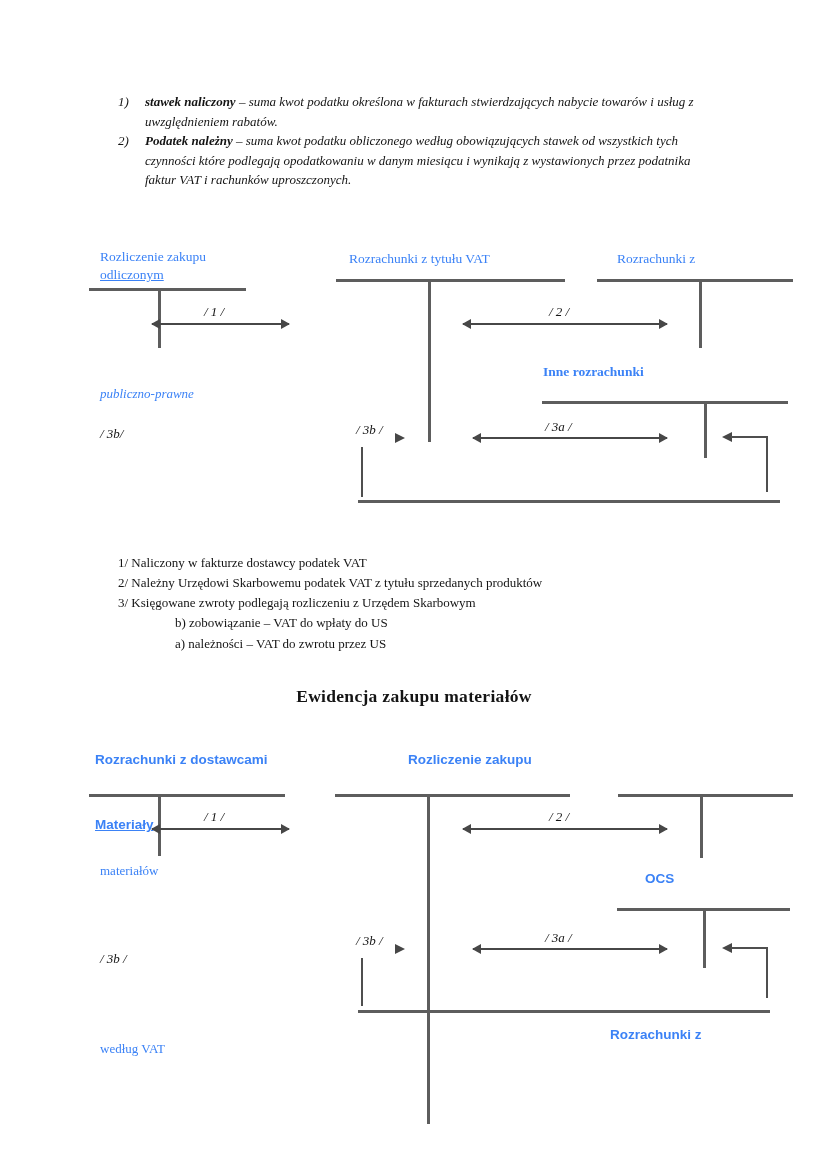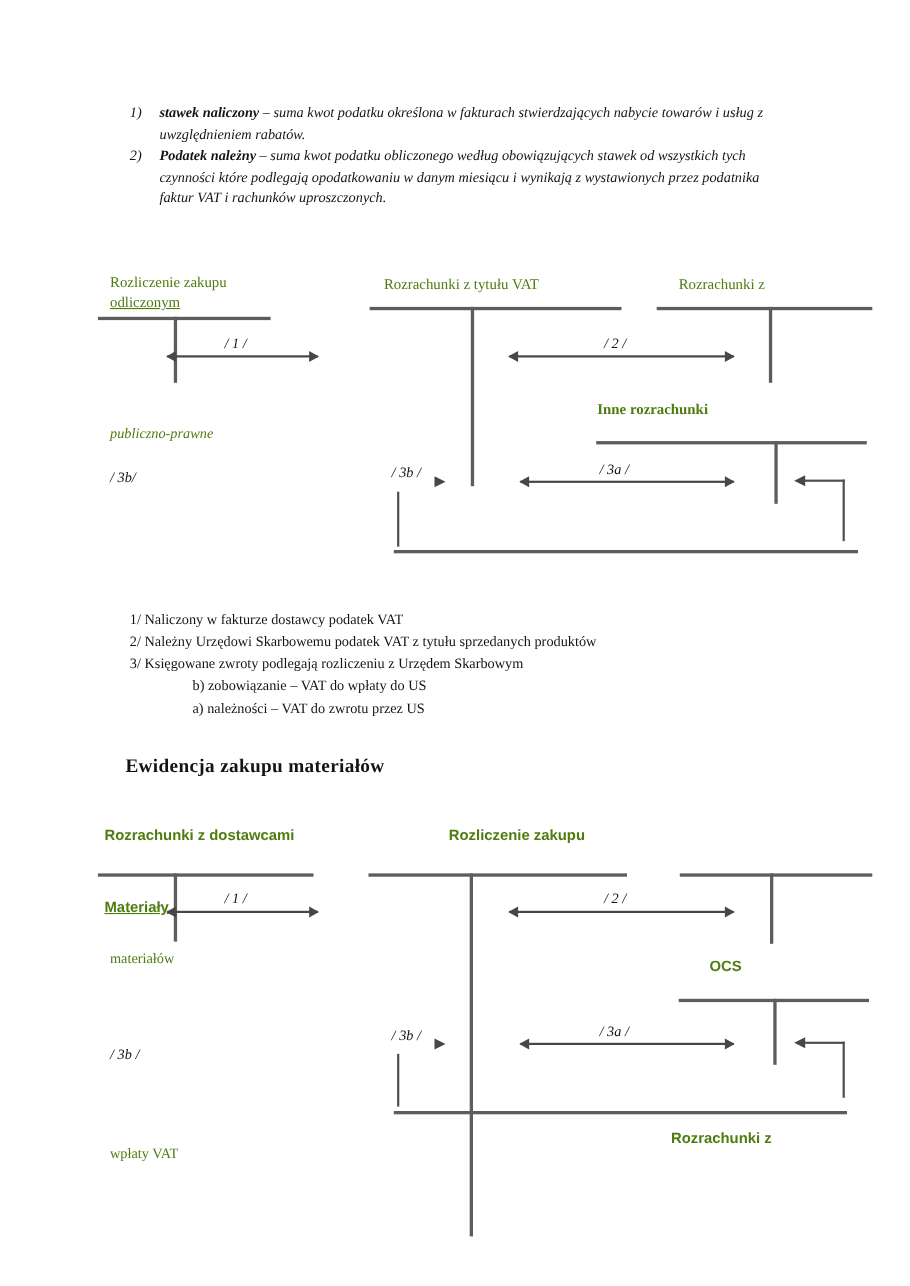--- a/index.html
+++ b/index.html
@@ -3,21 +3,21 @@
 <meta charset="utf-8">
 <style>
   html,body{margin:0;padding:0;background:#fff;}
   #page{
     position:relative;width:827px;height:1169px;background:#ffffff;overflow:hidden;
     font-family:"Liberation Serif",serif;color:#141414;
   }
   
   #doc{position:absolute;inset:0;filter:blur(0.7px);}
 
-  .txt{position:absolute;white-space:nowrap;font-size:13px;color:#4d7c0f;}
+  .txt{position:absolute;white-space:nowrap;font-size:13px;color:#3b82f6;}
   .b{font-weight:bold;}
   .u{text-decoration:underline;}
 
   .hline{position:absolute;height:3px;background:#5d5d5d;}
   .vline{position:absolute;width:3px;background:#5d5d5d;}
   .thin{background:#4f4f4f;}
 
   .darrow{position:absolute;height:2px;background:#474747;}
   .darrow::before{content:"";position:absolute;left:-1px;top:-4px;width:0;height:0;
     border-top:5px solid transparent;border-bottom:5px solid transparent;border-right:9px solid #474747;}
@@ -32,21 +32,21 @@
   .alabel{position:absolute;font-size:13px;font-style:italic;white-space:nowrap;color:#141414;}
 
   #intro{position:absolute;left:118px;top:92px;width:600px;font-size:13px;font-style:italic;line-height:1.5;}
   .intro-item{display:flex;}
   .intro-item .num{flex:0 0 27px;}
   .intro-item .body{flex:1;}
 
   #legend{position:absolute;left:118px;top:553px;width:620px;font-size:13px;line-height:1.55;}
   #legend .sub{padding-left:57px;}
 
-  #section-title{position:absolute;left:114px;top:686px;width:600px;
+  #section-title{position:absolute;left:114px;top:686px;width:600px;text-align:center;
     font-size:17.5px;font-weight:bold;letter-spacing:0.3px;}
 
   .acct-title{font-size:13.5px;}
   .acct-title-b{font-family:"Liberation Sans",sans-serif;font-weight:bold;font-size:13.5px;}
 </style>
 </head>
 <body>
 
 <div id="page">
   <div id="doc">
@@ -125,21 +125,21 @@
     <div class="darrow" style="left:152px;top:828px;width:137px;"></div>
     <div class="alabel" style="left:549px;top:809px;">/ 2 /</div>
     <div class="darrow" style="left:463px;top:828px;width:204px;"></div>
 
     <div class="txt acct-title-b" style="left:645px;top:871px;">OCS</div>
     <div class="hline" style="left:617px;top:908px;width:173px;"></div>
     <div class="vline" style="left:703px;top:908px;height:60px;"></div>
 
     <div class="txt" style="left:100px;top:863px;">materiałów</div>
     <div class="alabel" style="left:100px;top:951px;">/ 3b /</div>
-    <div class="txt" style="left:100px;top:1041px;">wpłaty VAT</div>
+    <div class="txt" style="left:100px;top:1041px;">według VAT</div>
 
     <div class="alabel" style="left:356px;top:933px;">/ 3b /</div>
     <div class="ah-right" style="left:395px;top:944px;"></div>
 
     <div class="alabel" style="left:545px;top:930px;">/ 3a /</div>
     <div class="darrow" style="left:473px;top:948px;width:194px;"></div>
 
     <div class="vline thin" style="left:361px;top:958px;height:48px;width:2px;"></div>
     <div class="ah-left" style="left:722px;top:943px;"></div>
     <div class="hline thin" style="left:731px;top:947px;width:37px;height:2px;"></div>

